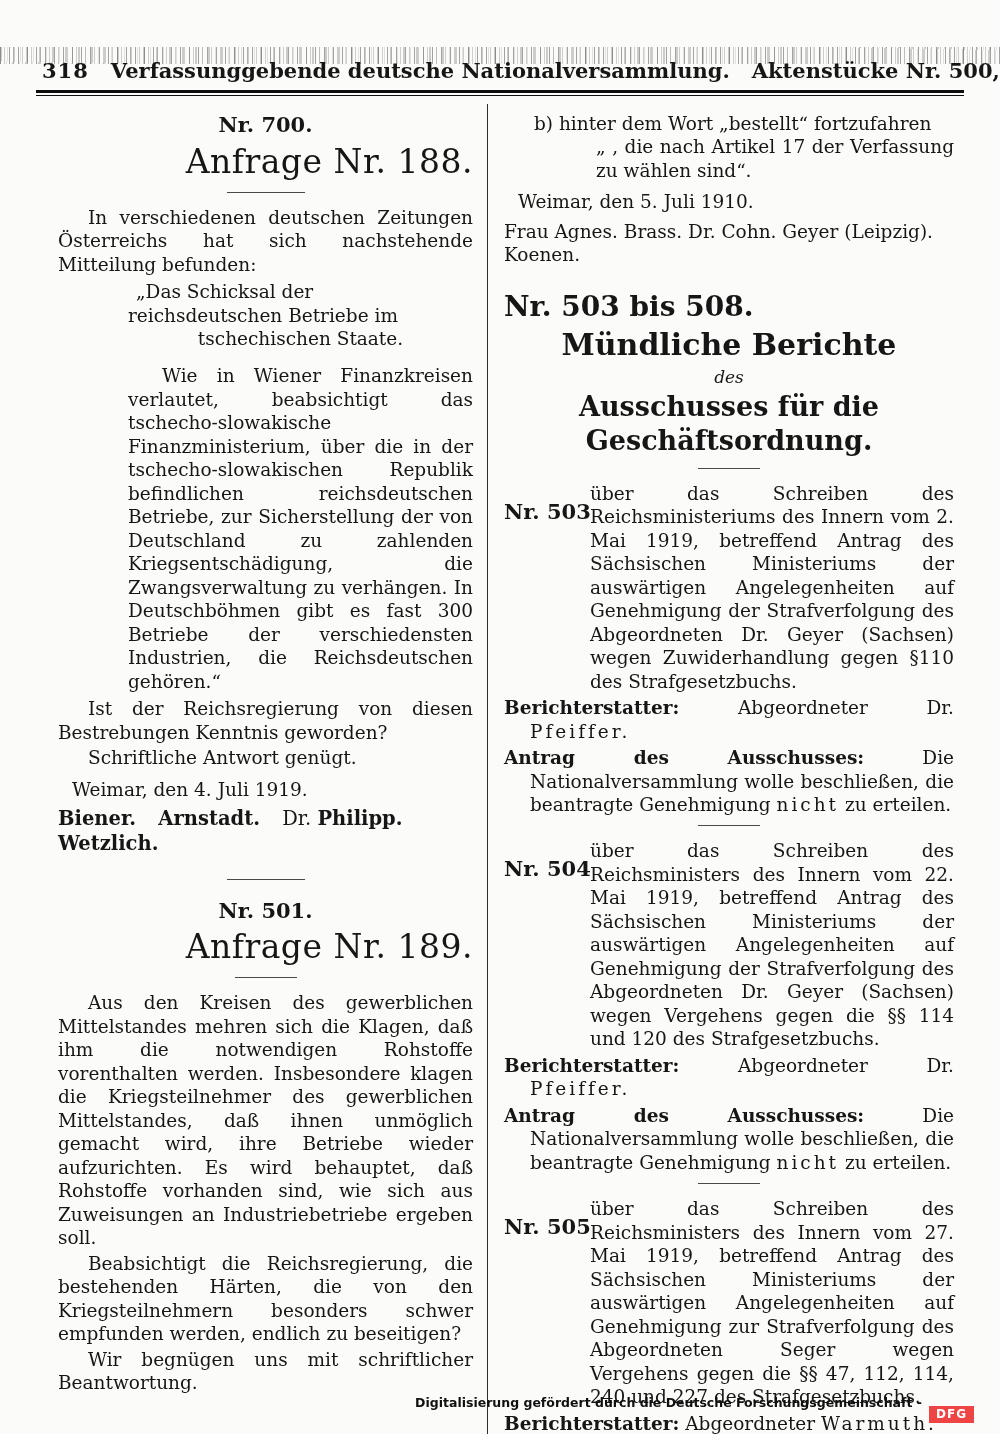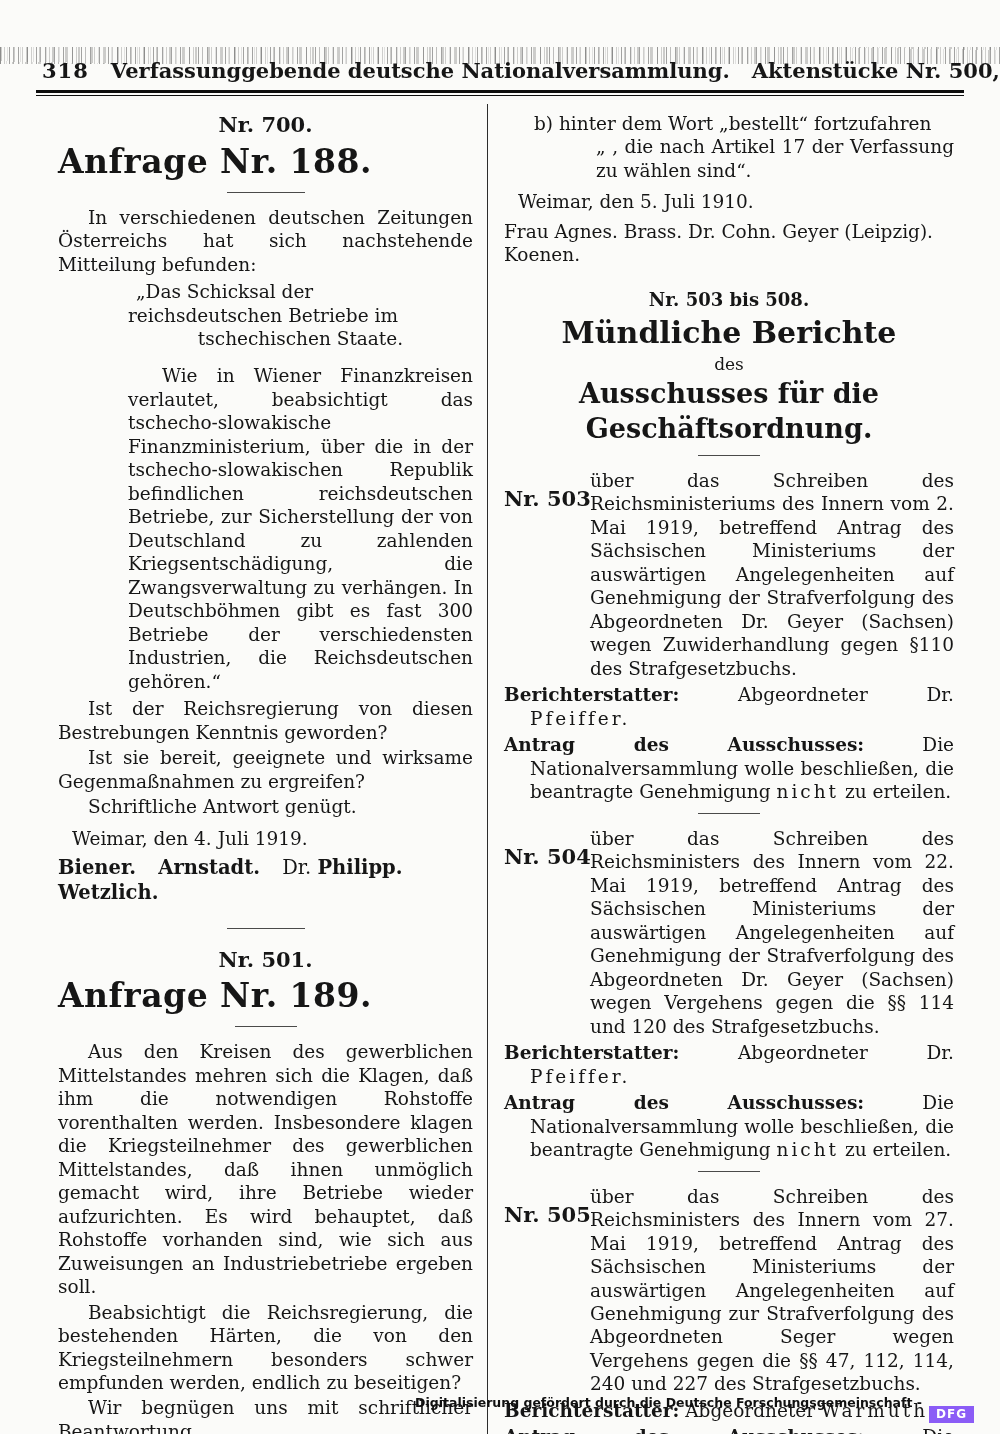--- a/index.html
+++ b/index.html
@@ -31,37 +31,37 @@
   .columns {
     position:absolute; top:104px; left:40px; width:920px;
     display:flex; align-items:stretch;
   }
   .col { font-size:18.5px; line-height:1.27; text-align:justify; }
   .col-left  { width:447px; padding:4px 14px 0 18px; box-sizing:border-box; }
   .col-right { width:473px; border-left:1.5px solid #2c2c2c; padding:4px 6px 0 16px; box-sizing:border-box; min-height:1250px; }
   .b { font-weight:bold; }
   .sp { letter-spacing:3px; }
   .doc-num { text-align:center; font-weight:bold; font-size:21px; margin:4px 0 2px; }
-  .doc-title { text-align:left; font-weight:bold; font-size:33px; margin:2px 0 6px; letter-spacing:.5px; }
+  .doc-title { text-align:right; font-weight:normal; font-size:33px; margin:2px 0 6px; letter-spacing:.5px; }
   .sep { width:78px; border:0; border-top:1.5px solid #4a4a4a; margin:9px auto 13px; }
   .sep.small { width:62px; }
   p.body-p { margin:0 0 2px; text-indent:30px; }
   p.noindent { text-indent:0; }
   .quote { margin:4px 0 4px 70px; }
   .quote-t1 { text-indent:8px; text-align:left; margin:0; }
   .quote-t2 { text-align:center; margin:0 0 14px; }
   .quote-body { margin:0; text-indent:34px; }
   .dateline { margin:8px 0 6px; text-indent:14px; text-align:left; }
   .sigline { margin:6px 0 2px; text-align:left; font-size:19.5px; }
   .sigline .gap { display:inline-block; width:16px; }
   .list-item { margin:2px 0 0 62px; padding-left:26px; text-indent:-26px; }
   .list-sub { margin:0 0 0 88px; padding-left:16px; text-indent:0; }
-  .sec-num { text-align:center; font-weight:bold; font-size:18px; margin:22px 0 2px; }
+  .sec-num { text-align:left; font-weight:bold; font-size:28px; margin:22px 0 2px; }
   .sec-title { text-align:center; font-weight:bold; font-size:30px; margin:0; }
-  .sec-des { text-align:center; font-size:17px; margin:2px 0; }
+  .sec-des { text-align:center; font-size:17px; margin:2px 0;font-style:italic; }
   .sec-sub { text-align:center; font-weight:bold; font-size:27px; margin:0 0 4px; }
   .report { position:relative; margin:10px 0 0; }
   .report-num { position:absolute; left:0; top:17px; font-weight:bold; font-size:21px; }
   .report-body { margin:0 0 0 86px; }
   .hang { margin:3px 0 0; padding-left:26px; text-indent:-26px; }
   .footer {
     position:absolute; bottom:11px; right:26px;
     display:flex; align-items:center; gap:7px;
     font-family:"DejaVu Sans","Liberation Sans",sans-serif;
     font-size:12.5px; font-weight:bold; color:#101010;
@@ -91,21 +91,20 @@
     <div class="doc-title">Anfrage Nr. 188.</div>
     <hr class="sep">
 
     <p class="body-p">In verschiedenen deutschen Zeitungen Österreichs hat sich nachstehende Mitteilung befunden:</p>
     <div class="quote">
       <p class="quote-t1">„Das Schicksal der reichsdeutschen Betriebe im</p>
       <p class="quote-t2">tschechischen Staate.</p>
       <p class="quote-body">Wie in Wiener Finanzkreisen verlautet, beabsichtigt das tschecho-slowakische Finanzministerium, über die in der tschecho-slowakischen Republik befindlichen reichsdeutschen Betriebe, zur Sicherstellung der von Deutschland zu zahlenden Kriegsentschädigung, die Zwangsverwaltung zu verhängen. In Deutschböhmen gibt es fast 300 Betriebe der verschiedensten Industrien, die Reichsdeutschen gehören.“</p>
     </div>
     <p class="body-p">Ist der Reichsregierung von diesen Bestrebungen Kenntnis geworden?</p>
-    <p class="body-p">Ist sie bereit, geeignete und wirksame Gegenmaßnahmen zu ergreifen?</p>
     <p class="body-p">Schriftliche Antwort genügt.</p>
     <p class="dateline">Weimar, den 4. Juli 1919.</p>
     <p class="sigline">
       <span class="b">Biener.</span><span class="gap"></span>
       <span class="b">Arnstadt.</span><span class="gap"></span>
       <span>Dr.</span>
       <span class="b">Philipp.</span><span class="gap"></span>
       <span class="b">Wetzlich.</span>
     </p>
     <hr class="sep" style="margin-top:22px;margin-bottom:18px;">
@@ -166,14 +165,14 @@
     </p>
     <p class="hang">
       <span class="b">Antrag des Ausschusses:</span><span>  Die Nationalversammlung wolle beschließen, die beantragte Genehmigung </span>
     </p>
 
   </div>
 </div>
 
 <div class="footer">
   <span>Digitalisierung gefördert durch die Deutsche Forschungsgemeinschaft -</span>
-  <span class="dfg-box" style="background: #8b5cf6; margin-top: 24px;">DFG</span>
+  <span class="dfg-box" style="background: #ef4444; margin-top: 24px;">DFG</span>
 </div>
 
 </body></html>

